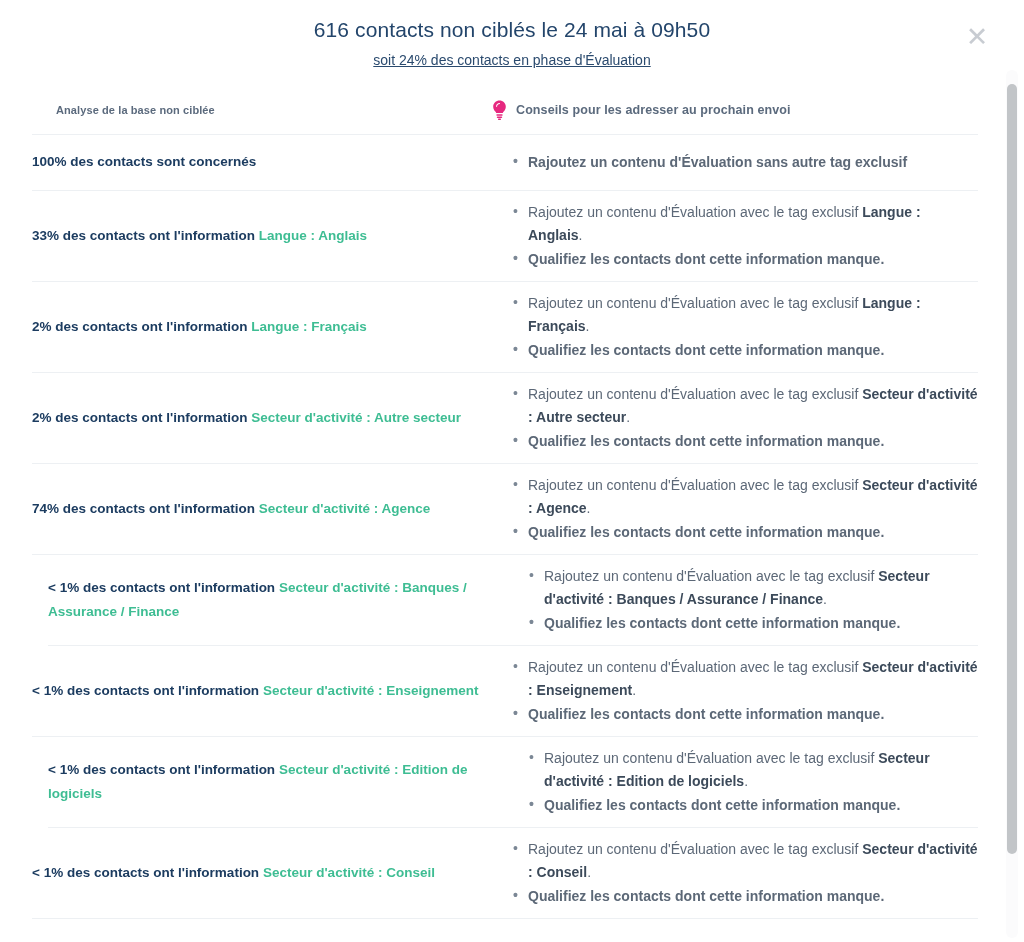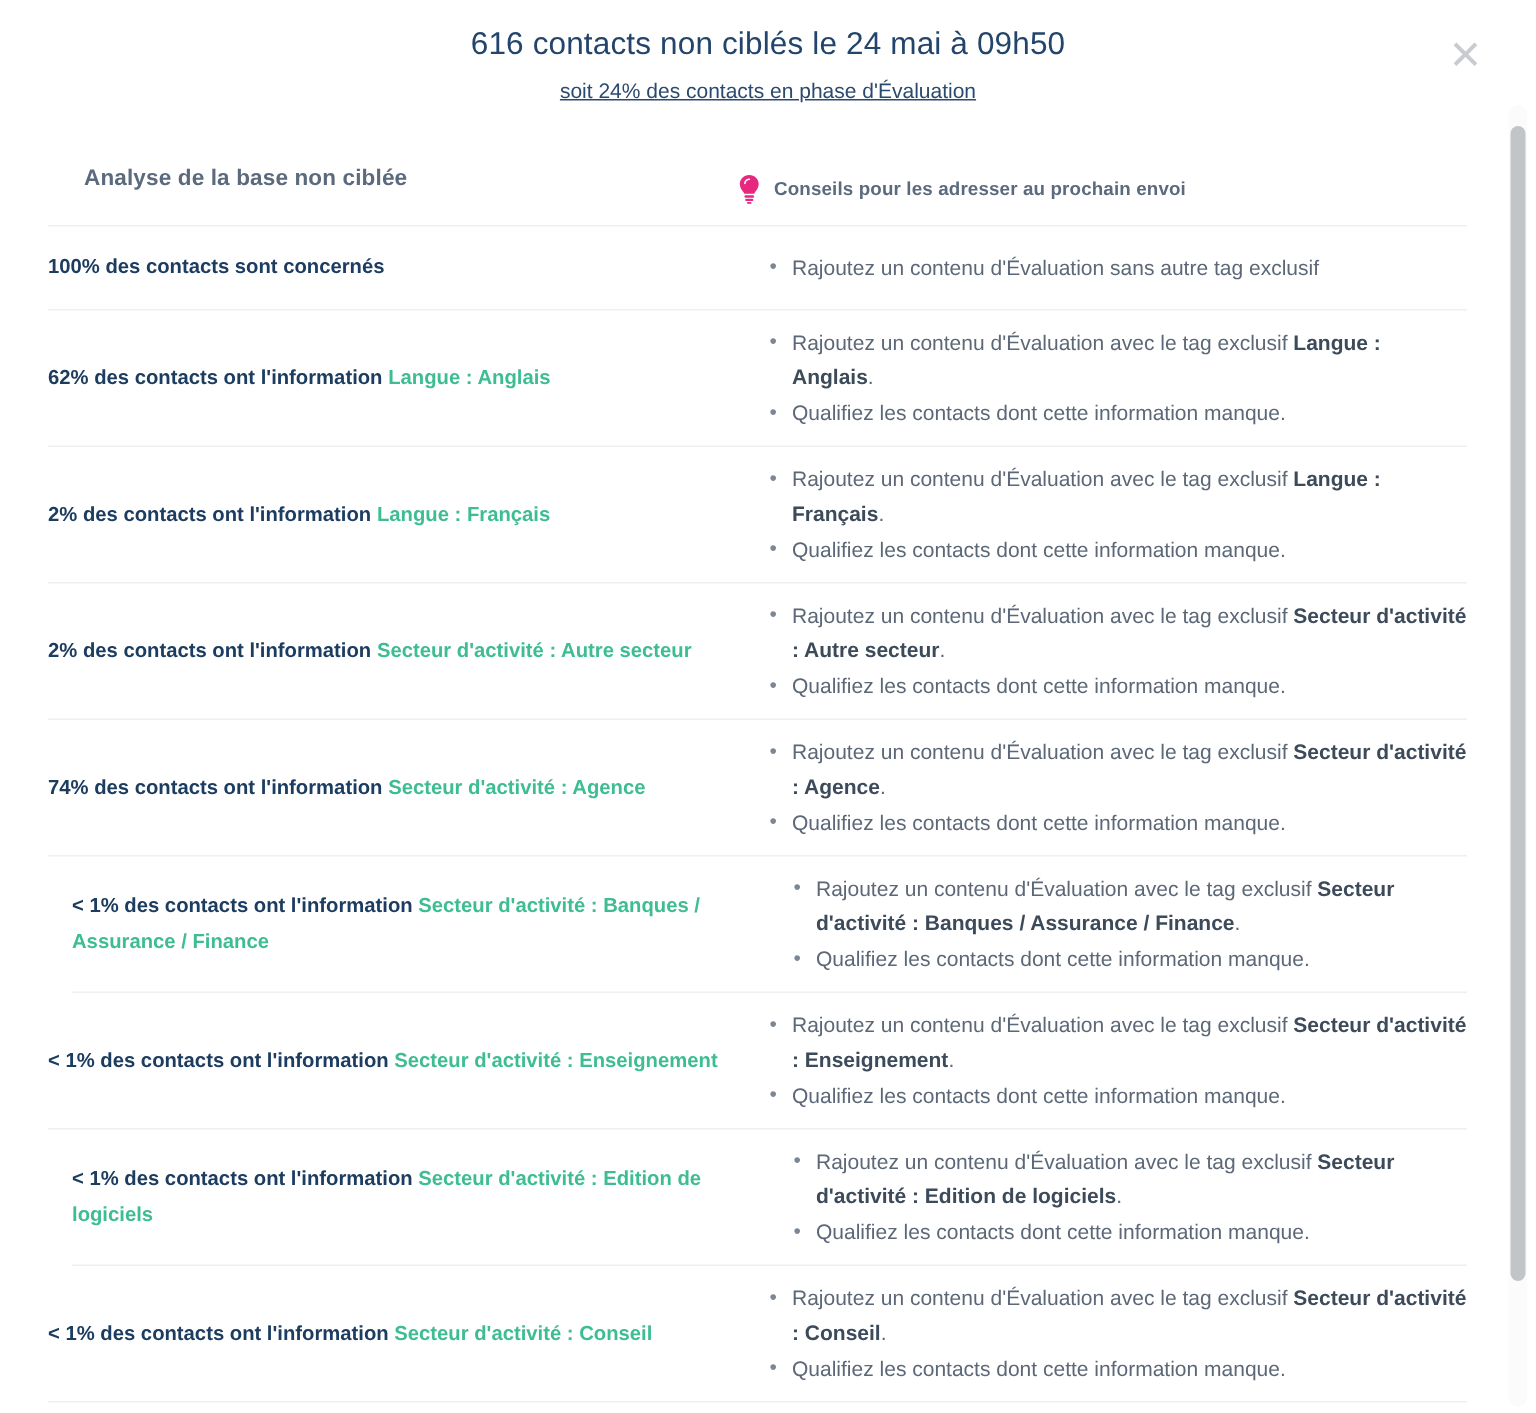--- a/index.html
+++ b/index.html
@@ -70,36 +70,35 @@
   
   .col-head {
     display: flex;
     align-items: center;
     padding: 16px 0 14px 0;
     border-bottom: 1px solid #edf0f3;
   }
   .col-head .c1 {
     width: 460px;
     flex: 0 0 460px;
-    font-size: 15px;
+    font-size: 11px;
     font-weight: bold;
     color: #5b6a7d;
     padding-left: 24px;
     letter-spacing: .1px;
   }
   .col-head .c2 {
     flex: 1;
     display: flex;
     align-items: center;
     gap: 9px;
     font-size: 12.5px;
     font-weight: bold;
     color: #5b6a7d;
     letter-spacing: .1px;
-    margin-top: 16px;
   }
   .bulb-icon { display: block; flex: 0 0 auto; }
 
   
   .row {
     display: flex;
     align-items: center;
     border-bottom: 1px solid #edf0f3;
     min-height: 52px;
   }
@@ -126,21 +125,21 @@
     list-style: none;
   }
   .row ul li {
     position: relative;
     font-size: 14px;
     color: #5c6877;
     line-height: 1.62;
     padding: 0 0 0 0;
     margin: 0 0 2px 0;
   }
-  .row ul li:last-child { margin-bottom: 0; }
+  .row ul li:last-child { margin-bottom: 0; font-weight: bold; }
   .row ul li::before {
     content: "•";
     position: absolute;
     left: -15px;
     top: -1px;
     color: #7b8795;
     font-size: 14px;
   }
   .row ul li b { color: #3c4a5a; font-weight: bold; }
 
@@ -198,21 +197,21 @@
     <div id="rows-container">
         <div class="row r1">
           <div class="left"><span>100% des contacts sont concernés</span></div>
           <div class="right">
             <ul>
               <li>Rajoutez un contenu d'Évaluation sans autre tag exclusif</li>
             </ul>
           </div>
         </div>
         <div class="row">
-          <div class="left"><span>62% des contacts ont l'information</span> <span class="tag">Langue : Anglais</span></div>
+          <div class="left"><span>33% des contacts ont l'information</span> <span class="tag">Langue : Anglais</span></div>
           <div class="right">
             <ul>
               <li>Rajoutez un contenu d'Évaluation avec le tag exclusif <b>Langue : Anglais</b>.</li>
               <li>Qualifiez les contacts dont cette information manque.</li>
             </ul>
           </div>
         </div>
         <div class="row">
           <div class="left"><span>2% des contacts ont l'information</span> <span class="tag">Langue : Français</span></div>
           <div class="right">

